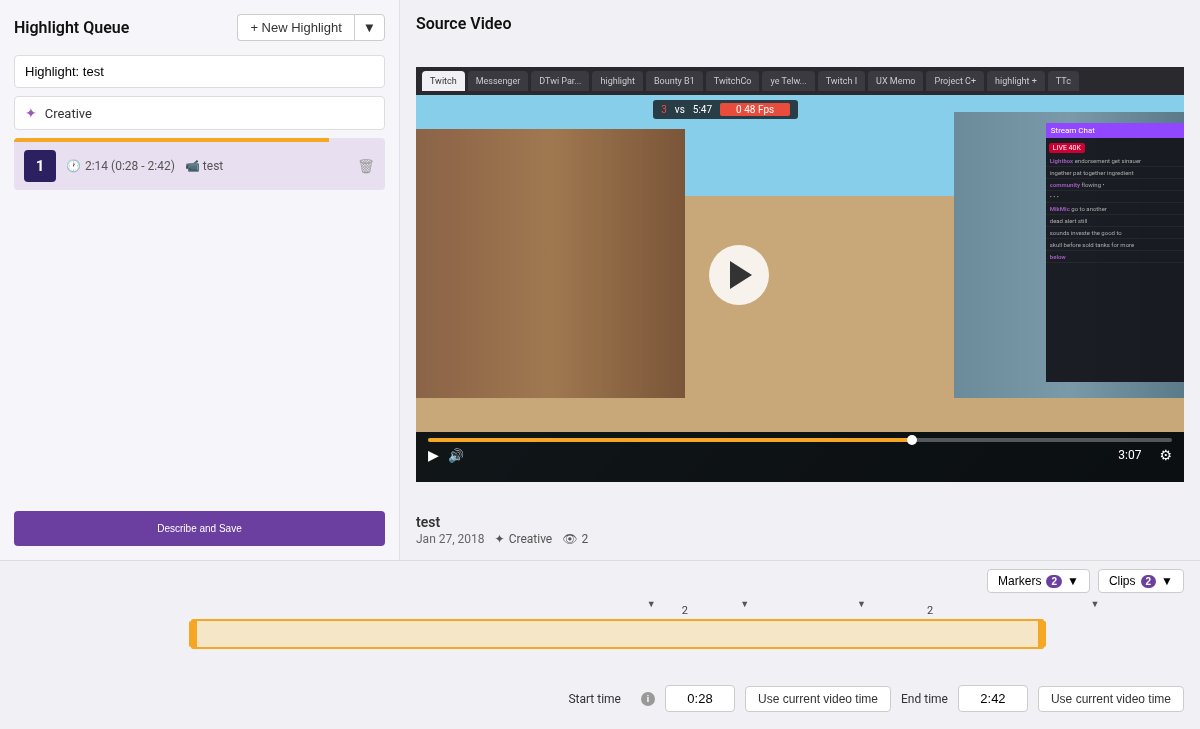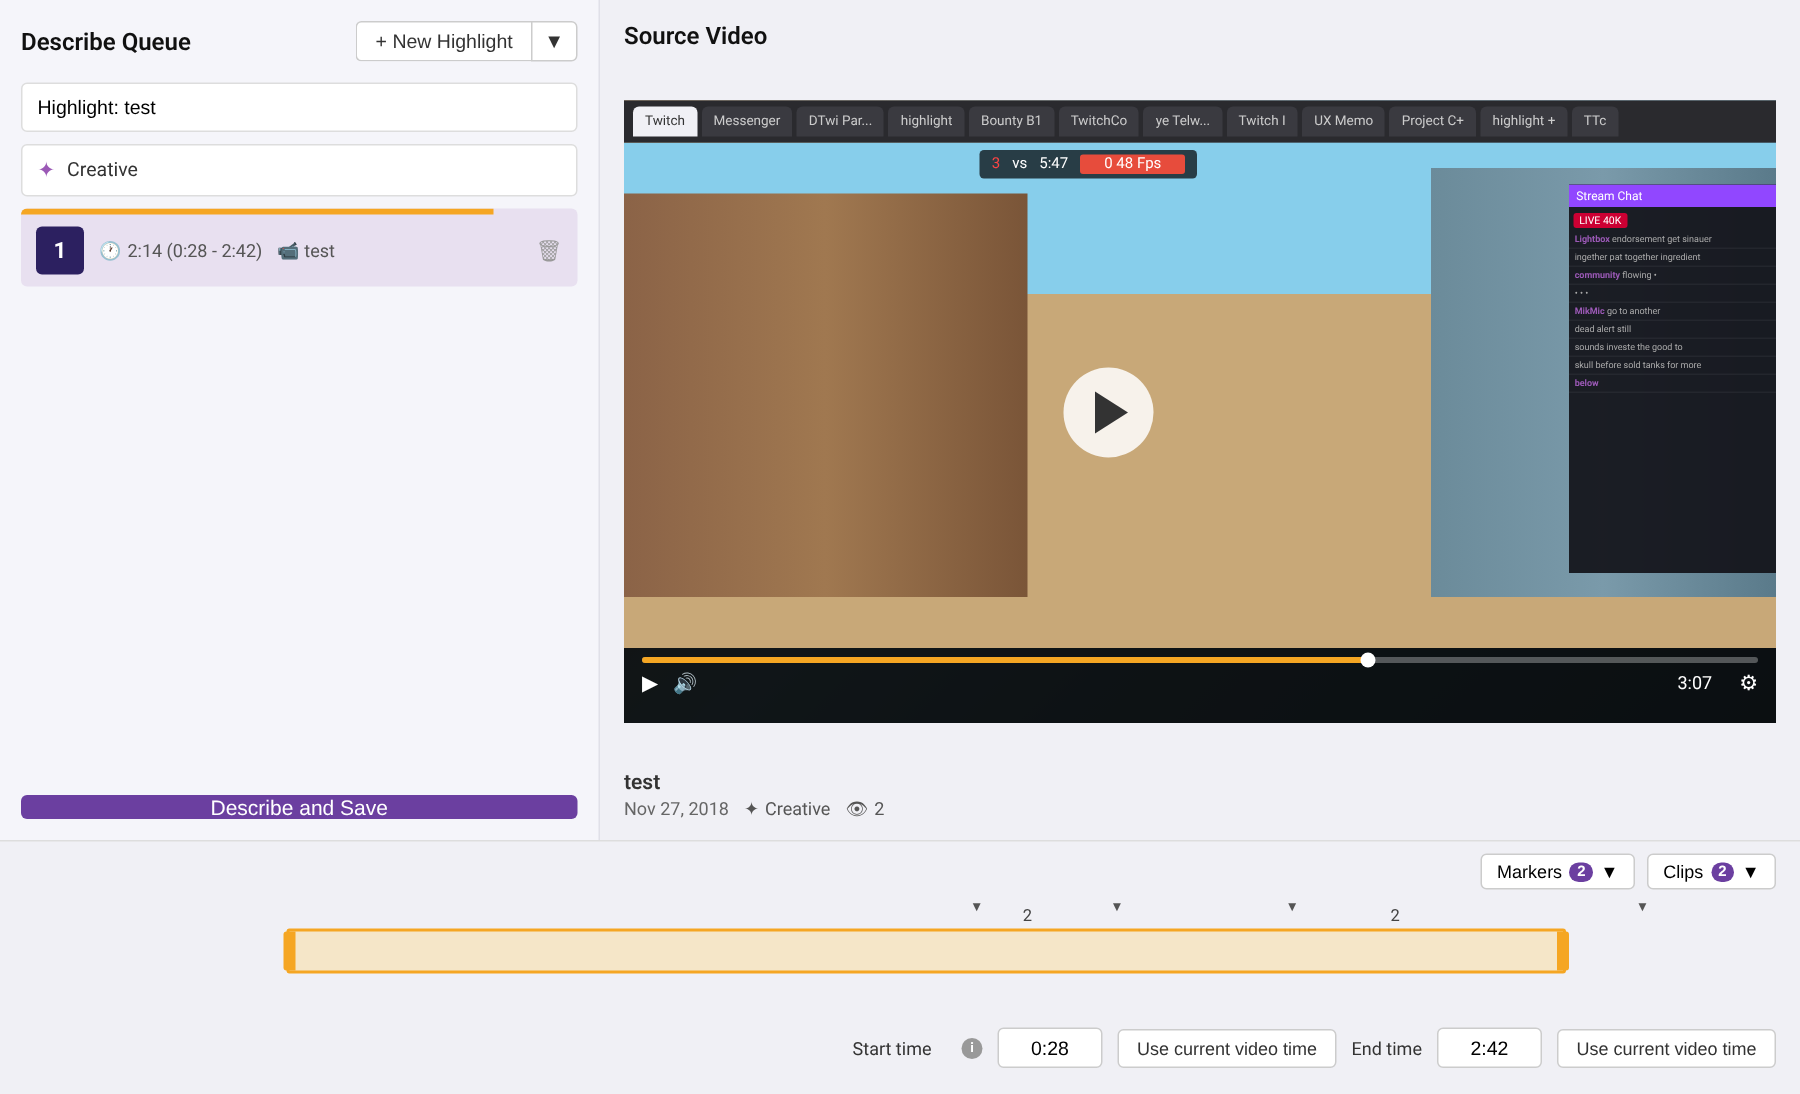--- a/index.html
+++ b/index.html
@@ -168,22 +168,23 @@
     .empty-area {
       flex: 1;
       min-height: 200px;
     }
 
     .describe-save-btn {
       background: #6b3fa0;
       color: white;
       border: none;
       border-radius: 4px;
+      padding: 12px;
       width: 100%;
-      font-size: 14px;
+      font-size: 10px;
       cursor: pointer;
       margin-top: 8px;
     }
 
     
     .right-panel {
       flex: 1;
       padding: 14px 16px;
       display: flex;
       flex-direction: column;
@@ -629,21 +630,21 @@
 </head>
 <body>
 
 <div class="main-layout">
 
   <div class="top-section">
 
     <div class="left-panel">
 
       <div class="panel-header">
-        <span class="panel-title">Describe Queue</span>
+        <span class="panel-title">Highlight Queue</span>
         <div class="new-highlight-btn-group">
           <button class="new-highlight-btn">+ New Highlight</button>
           <button class="dropdown-btn">▼</button>
         </div>
       </div>
 
       <input class="highlight-name-input" type="text" value="Highlight: test" placeholder="Highlight: test" style="">
 
       <div class="category-row">
         <span class="category-icon">✦</span>
@@ -740,21 +741,21 @@
               <span class="time-display">3:07</span>
               <button class="settings-icon ctrl-btn" style="margin-left:8px;">⚙</button>
             </div>
           </div>
         </div>
       </div>
 
       <div class="video-meta">
         <span class="video-name">test</span>
         <div class="video-details">
-          <span>Nov 27, 2018</span>
+          <span>Jan 27, 2018</span>
           <span class="category-badge">
             <span>✦</span>
             <span>Creative</span>
           </span>
           <span class="views-badge">
             <span>👁</span>
             <span>2</span>
           </span>
         </div>
       </div>

